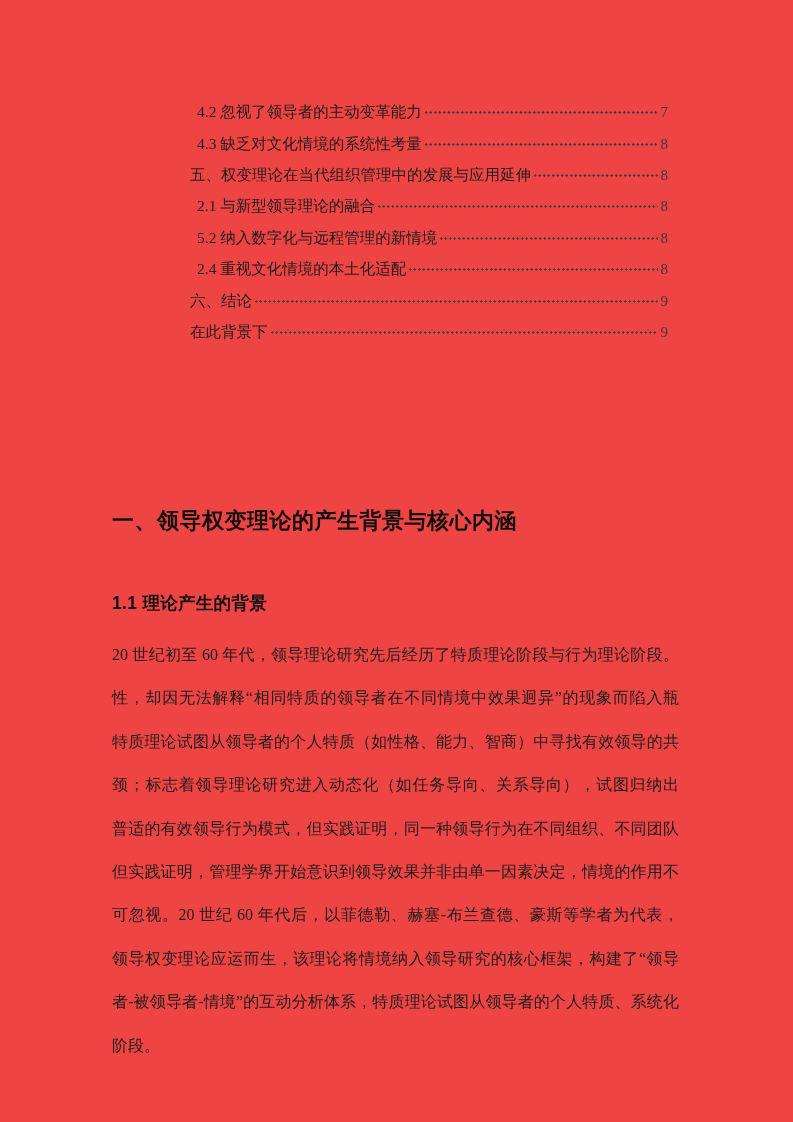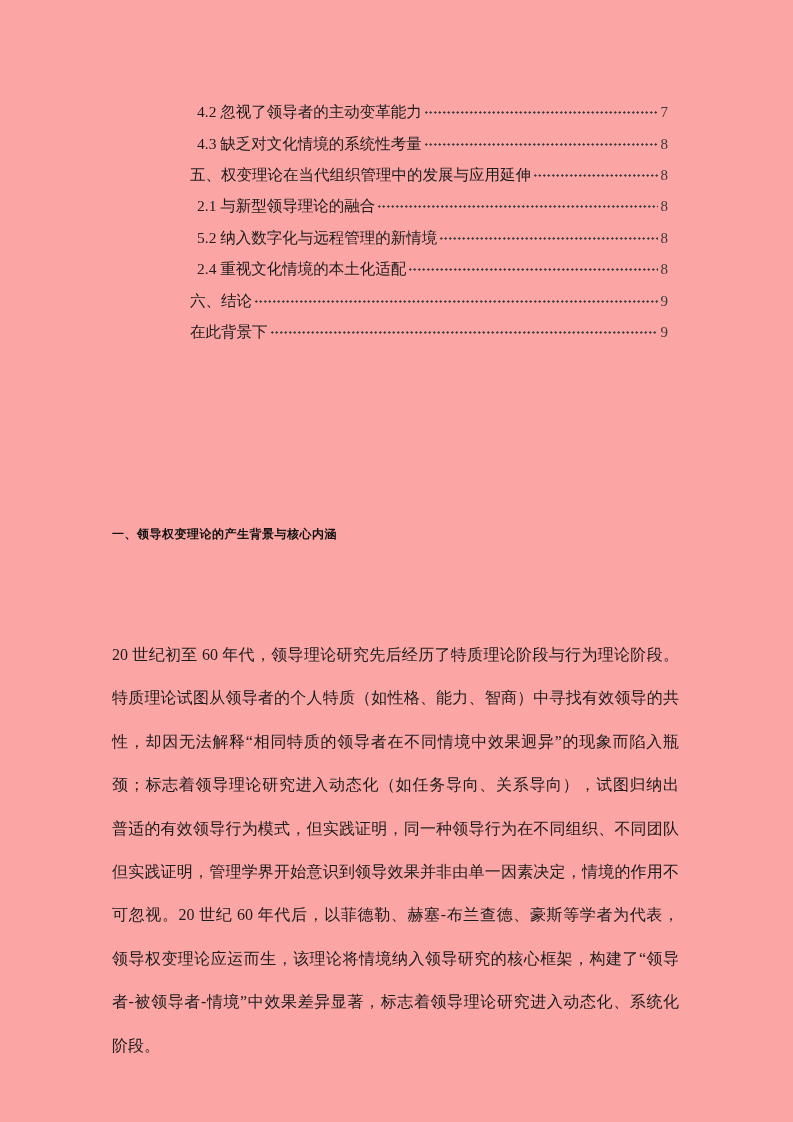--- a/index.html
+++ b/index.html
@@ -2,21 +2,21 @@
 <html><head>
 <meta charset="utf-8">
 <style>
   * { box-sizing: border-box; }
   html, body { margin: 0; padding: 0; background: #ffffff; }
 
   .page {
     position: relative;
     width: 793px;
     height: 1122px;
-    background: #fca5a5;
+    background: #ef4444;
     color: #1c1c1c;
     overflow: hidden;
     font-family: "Liberation Serif", "DejaVu Serif", serif;
   }
 
   
   .toc {
     position: absolute;
     left: 190px;
     top: 97px;
@@ -50,25 +50,24 @@
   }
 
   
   .heading-1 {
     position: absolute;
     left: 112px;
     top: 508px;
     width: 600px;
     font-family: "Liberation Sans", "DejaVu Sans", sans-serif;
     font-weight: 700;
-    font-size: 12px;
+    font-size: 22px;
     line-height: 26px;
     color: #111111;
     letter-spacing: 0.5px;
-    margin-top: 13px;
   }
   .heading-2 {
     position: absolute;
     left: 112px;
     top: 590px;
     width: 600px;
     font-family: "Liberation Sans", "DejaVu Sans", sans-serif;
     font-weight: 700;
     font-size: 17.5px;
     line-height: 26px;
@@ -149,34 +148,35 @@
     <div class="toc-row">
       <span class="toc-label">在此背景下</span>
       <span class="leader"></span>
       <span class="toc-page">9</span>
     </div>
 
   </div>
 
   <div class="heading-1">一、领导权变理论的产生背景与核心内涵</div>
 
+  <div class="heading-2">1.1 理论产生的背景</div>
 
   <div class="body-text">
 
     <div class="paragraph">
       <div class="line">20 世纪初至 60 年代，领导理论研究先后经历了特质理论阶段与行为理论阶段。</div>
+      <div class="line">性，却因无法解释“相同特质的领导者在不同情境中效果迥异”的现象而陷入瓶</div>
       <div class="line">特质理论试图从领导者的个人特质（如性格、能力、智商）中寻找有效领导的共</div>
-      <div class="line">性，却因无法解释“相同特质的领导者在不同情境中效果迥异”的现象而陷入瓶</div>
       <div class="line">颈；标志着领导理论研究进入动态化（如任务导向、关系导向），试图归纳出</div>
       <div class="line">普适的有效领导行为模式，但实践证明，同一种领导行为在不同组织、不同团队</div>
     </div>
 
     <div class="paragraph">
       <div class="line">但实践证明，管理学界开始意识到领导效果并非由单一因素决定，情境的作用不</div>
       <div class="line">可忽视。20 世纪 60 年代后，以菲德勒、赫塞-布兰查德、豪斯等学者为代表，</div>
       <div class="line">领导权变理论应运而生，该理论将情境纳入领导研究的核心框架，构建了“领导</div>
-      <div class="line">者-被领导者-情境”中效果差异显著，标志着领导理论研究进入动态化、系统化</div>
+      <div class="line">者-被领导者-情境”的互动分析体系，特质理论试图从领导者的个人特质、系统化</div>
       <div class="line last">阶段。</div>
     </div>
 
   </div>
 
 </div>
 
 </body></html>

